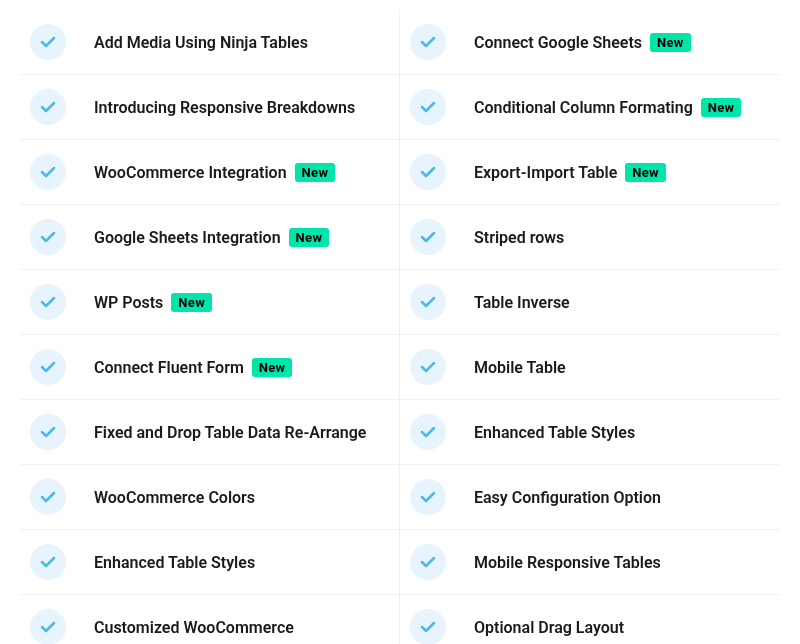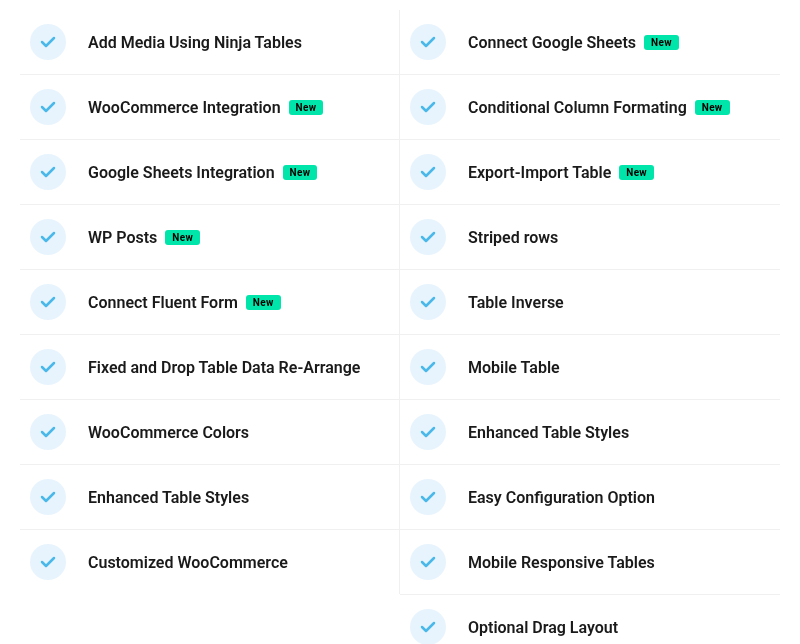--- a/index.html
+++ b/index.html
@@ -20,21 +20,21 @@
       display: grid;
       grid-template-columns: 1fr 1fr;
       gap: 0;
     }
 
     .feature-item {
       display: flex;
       align-items: center;
       padding: 14px 10px;
       border-bottom: 1px solid #f0f0f0;
-      gap: 22px;
+      gap: 28px;
     }
 
     .feature-item:last-child {
       border-bottom: none;
     }
 
     .check-icon {
       width: 36px;
       height: 36px;
       border-radius: 50%;
@@ -57,21 +57,21 @@
       display: flex;
       align-items: center;
       gap: 8px;
       flex-wrap: wrap;
     }
 
     .new-badge {
       display: inline-block;
       background-color: #00e5aa;
       color: #000;
-      font-size: 10px;
+      font-size: 13px;
       font-weight: 700;
       padding: 2px 7px;
       border-radius: 3px;
       letter-spacing: 0.3px;
     }
 
     .left-col {
       border-right: 1px solid #f0f0f0;
       padding-right: 10px;
     }
@@ -92,20 +92,28 @@
     </svg>
         </div>
         <span class="feature-label">Add Media Using Ninja Tables</span>
       </div>
       <div class="feature-item left-col">
         <div class="check-icon">
           <svg viewBox="0 0 16 16" fill="none" xmlns="http://www.w3.org/2000/svg">
       <polyline points="2,8 6,12 14,4" stroke="#4ab8e8" stroke-width="2.5" stroke-linecap="round" stroke-linejoin="round"></polyline>
     </svg>
         </div>
+        <span class="feature-label">Introducing Responsive Breakdowns</span>
+      </div>
+      <div class="feature-item left-col">
+        <div class="check-icon">
+          <svg viewBox="0 0 16 16" fill="none" xmlns="http://www.w3.org/2000/svg">
+      <polyline points="2,8 6,12 14,4" stroke="#4ab8e8" stroke-width="2.5" stroke-linecap="round" stroke-linejoin="round"></polyline>
+    </svg>
+        </div>
         <span class="feature-label">WooCommerce Integration<span class="new-badge">New</span></span>
       </div>
       <div class="feature-item left-col">
         <div class="check-icon">
           <svg viewBox="0 0 16 16" fill="none" xmlns="http://www.w3.org/2000/svg">
       <polyline points="2,8 6,12 14,4" stroke="#4ab8e8" stroke-width="2.5" stroke-linecap="round" stroke-linejoin="round"></polyline>
     </svg>
         </div>
         <span class="feature-label">Google Sheets Integration<span class="new-badge">New</span></span>
       </div>

